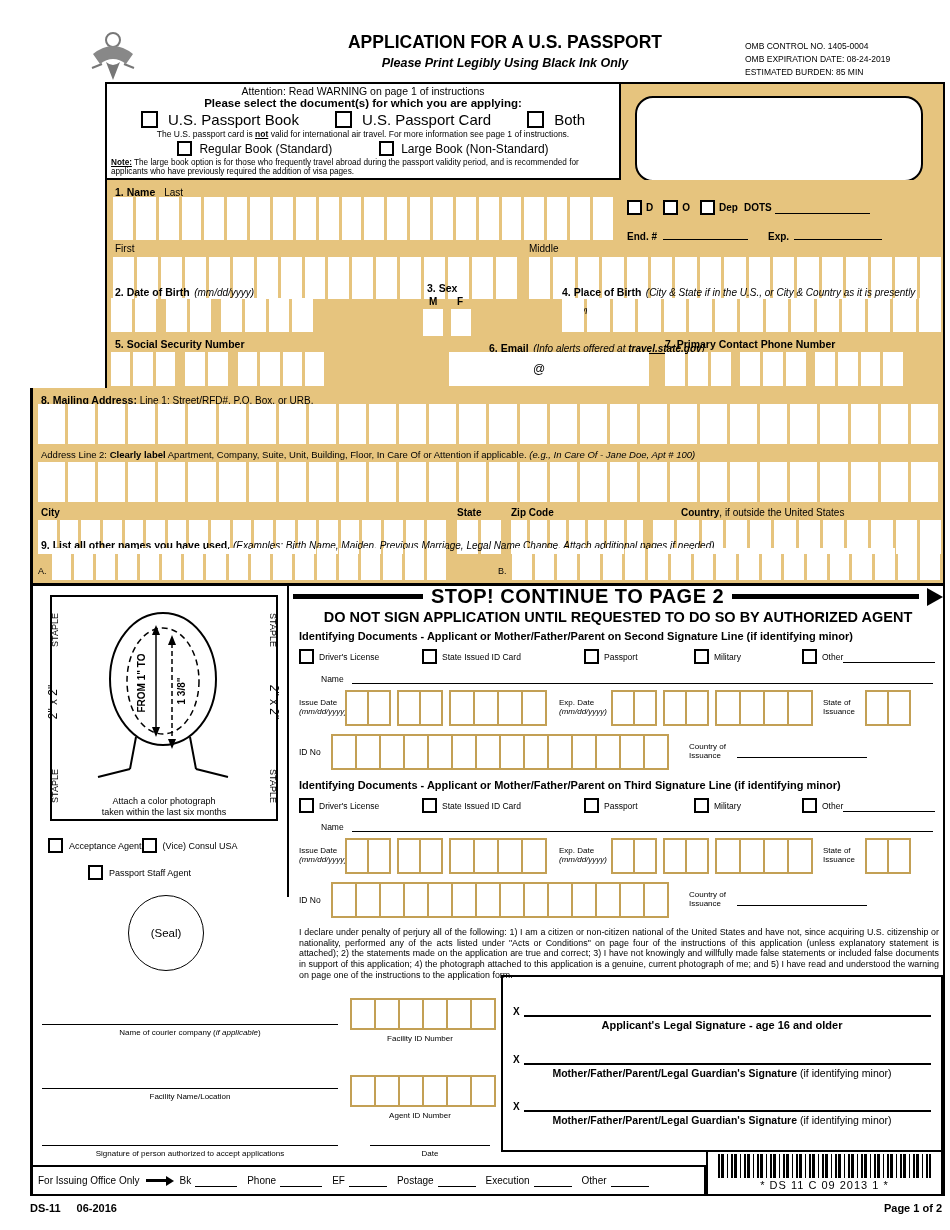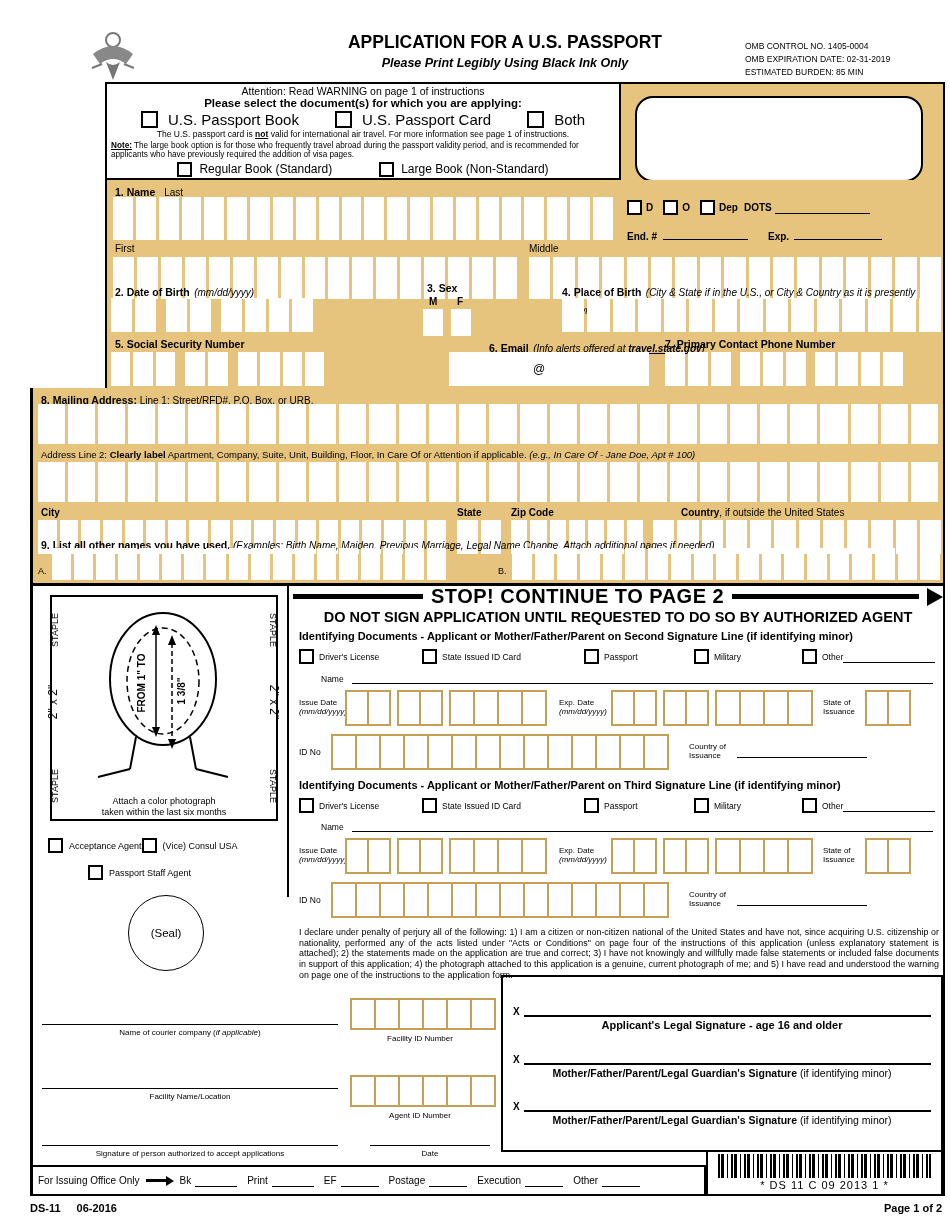--- a/index.html
+++ b/index.html
@@ -53,43 +53,43 @@
       <path d="M16 38 L23 56 L30 38 Q23 44 16 38 Z" fill="#777"></path>
       <path d="M2 44 L12 40 M44 44 L34 40" stroke="#777" stroke-width="2"></path>
     </svg>
   </div>
   <div class="abs ctr" style="left:240px;top:32px;width:530px;">
     <div class="b" style="font-size:17.5px;">APPLICATION FOR A U.S. PASSPORT</div>
     <div class="b i" style="font-size:12.5px;margin-top:3px;">Please Print Legibly Using Black Ink Only</div>
   </div>
   <div class="abs" style="left:745px;top:40px;width:200px;font-size:8.5px;line-height:1.55;">
     <div>OMB CONTROL NO. 1405-0004</div>
-    <div>OMB EXPIRATION DATE: 02-31-2019</div>
+    <div>OMB EXPIRATION DATE: 08-24-2019</div>
     <div>ESTIMATED BURDEN: 85 MIN</div>
   </div>
 
   <div class="abs" style="left:105px;top:82px;width:516px;height:98px;border:2px solid #000;background:#fff;box-sizing:border-box;">
     <div class="ctr" style="font-size:10.5px;margin-top:1px;">Attention: Read WARNING on page 1 of instructions</div>
     <div class="ctr b" style="font-size:11.5px;">Please select the document(s) for which you are applying:</div>
     <div style="display:flex;align-items:center;justify-content:center;gap:10px;font-size:15px;margin-top:2px;">
       <span class="cb" style="width:13px;height:13px;"></span>
       <span>U.S. Passport Book</span>
       <span class="cb" style="width:13px;height:13px;margin-left:26px;"></span>
       <span>U.S. Passport Card</span>
       <span class="cb" style="width:13px;height:13px;margin-left:26px;"></span>
       <span>Both</span>
     </div>
     <div class="ctr" style="font-size:8.5px;margin-top:1px;"><span>The U.S. passport card is </span><span class="b u">not</span><span> valid for international air travel.  For more information see page 1 of instructions.</span></div>
-    <div style="font-size:8.2px;margin:2px 4px 0 4px;line-height:1.15;"><span class="b u">Note:</span><span> The large book option is for those who frequently travel abroad during the passport validity period, and is recommended for applicants who have previously required the addition of visa pages.</span></div>
     <div style="display:flex;align-items:center;justify-content:center;gap:7px;font-size:12px;margin-top:2px;">
       <span class="cb"></span>
       <span>Regular Book (Standard)</span>
       <span class="cb" style="margin-left:40px;"></span>
       <span>Large Book (Non-Standard)</span>
     </div>
+    <div style="font-size:8.2px;margin:2px 4px 0 4px;line-height:1.15;"><span class="b u">Note:</span><span> The large book option is for those who frequently travel abroad during the passport validity period, and is recommended for applicants who have previously required the addition of visa pages.</span></div>
   </div>
 
   <div class="abs tan" style="left:621px;top:82px;width:324px;height:98px;border-top:2px solid #000;border-right:2px solid #000;box-sizing:border-box;">
     <div style="position:absolute;left:14px;top:12px;width:284px;height:82px;background:#fff;border:2px solid #000;border-radius:18px;"></div>
   </div>
 
   <div class="abs tan" style="left:105px;top:180px;width:840px;height:208px;border-left:2px solid #000;border-right:2px solid #000;box-sizing:border-box;">
 
     <div class="abs" style="left:8px;top:2px;"><span class="sec">1.  Name</span>&nbsp;&nbsp;<span class="lbl10">Last</span></div>
     <div class="abs cells" style="left:6px;top:17px;width:500px;height:43px;">
@@ -717,21 +717,21 @@
   </div>
 
   <div class="abs" style="left:30px;top:1165px;width:676px;height:31px;border:2px solid #000;box-sizing:border-box;display:flex;align-items:center;font-size:10px;padding-left:6px;">
     <span>For Issuing Office Only</span>
     <span style="display:inline-flex;align-items:center;margin:0 6px;">
         <span style="width:20px;height:3px;background:#000;"></span>
         <span style="width:0;height:0;border-left:8px solid #000;border-top:5px solid transparent;border-bottom:5px solid transparent;"></span>
       </span>
     <span>Bk</span>
       <span class="blank" style="width:42px;margin:0 10px 0 4px;"></span>
-    <span>Print</span>
+    <span>Phone</span>
       <span class="blank" style="width:42px;margin:0 10px 0 4px;"></span>
     <span>EF</span>
       <span class="blank" style="width:38px;margin:0 10px 0 4px;"></span>
     <span>Postage</span>
       <span class="blank" style="width:38px;margin:0 10px 0 4px;"></span>
     <span>Execution</span>
       <span class="blank" style="width:38px;margin:0 10px 0 4px;"></span>
     <span>Other</span>
       <span class="blank" style="width:38px;margin:0 6px 0 4px;"></span>
   </div>

